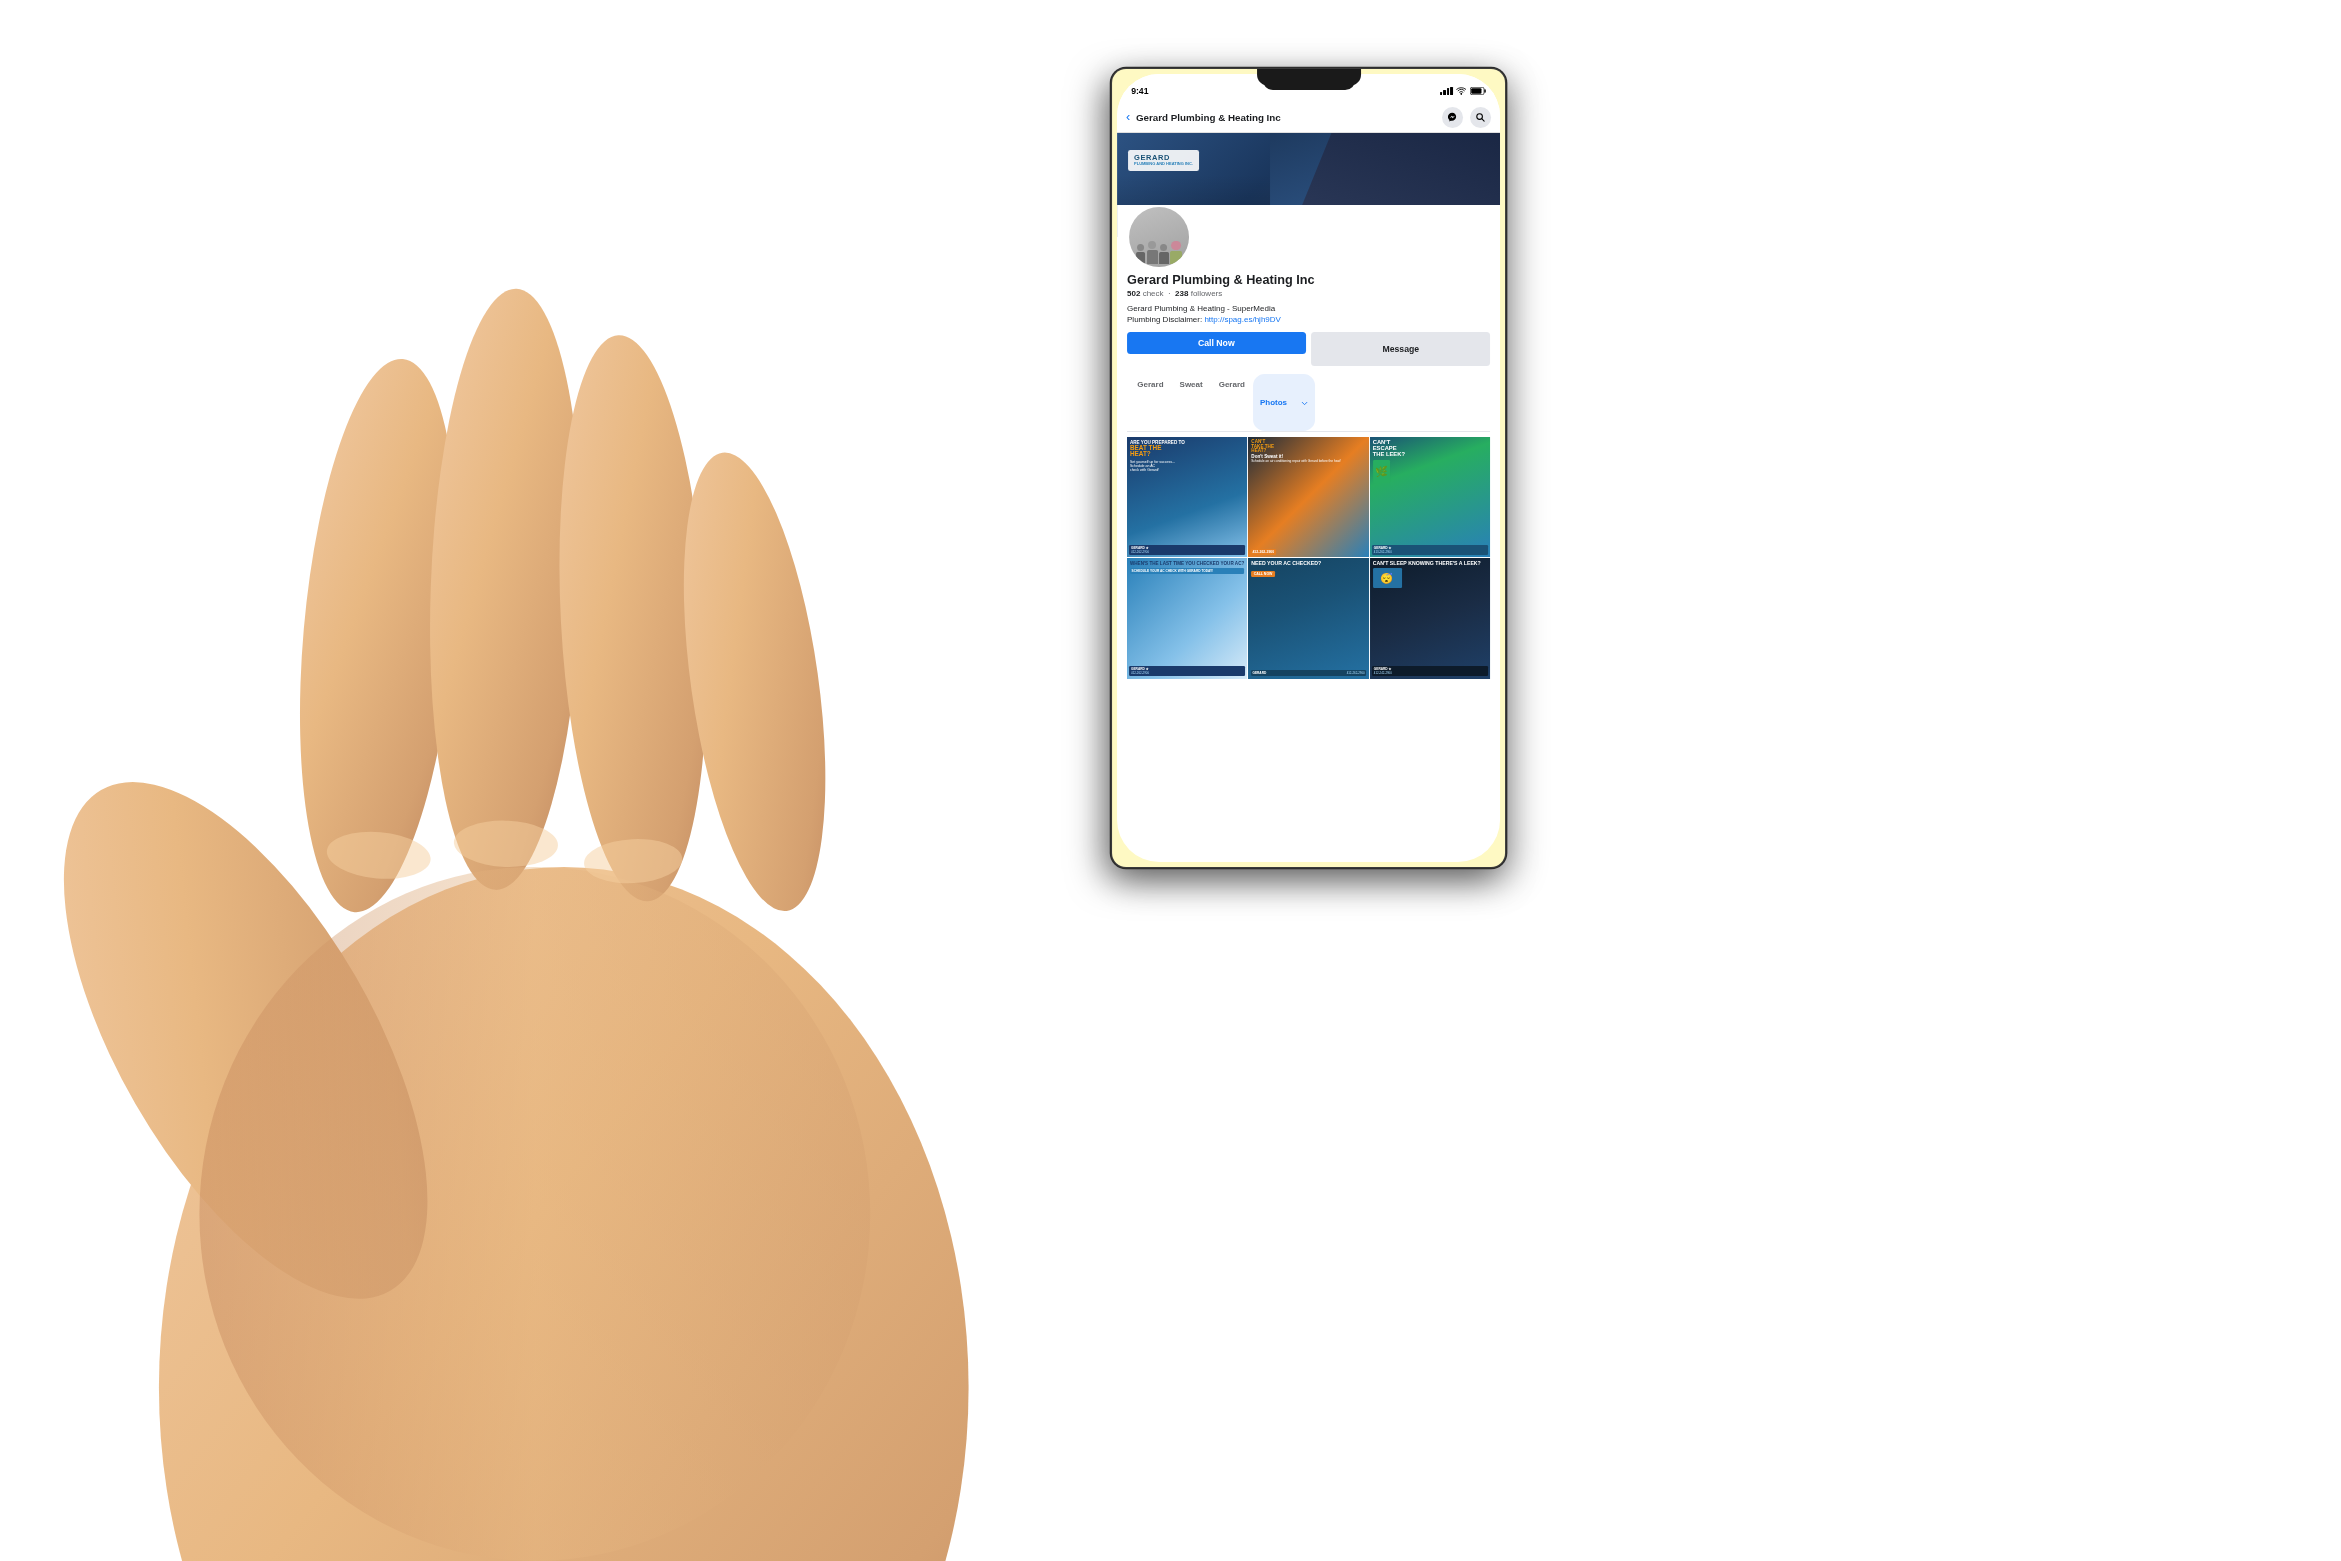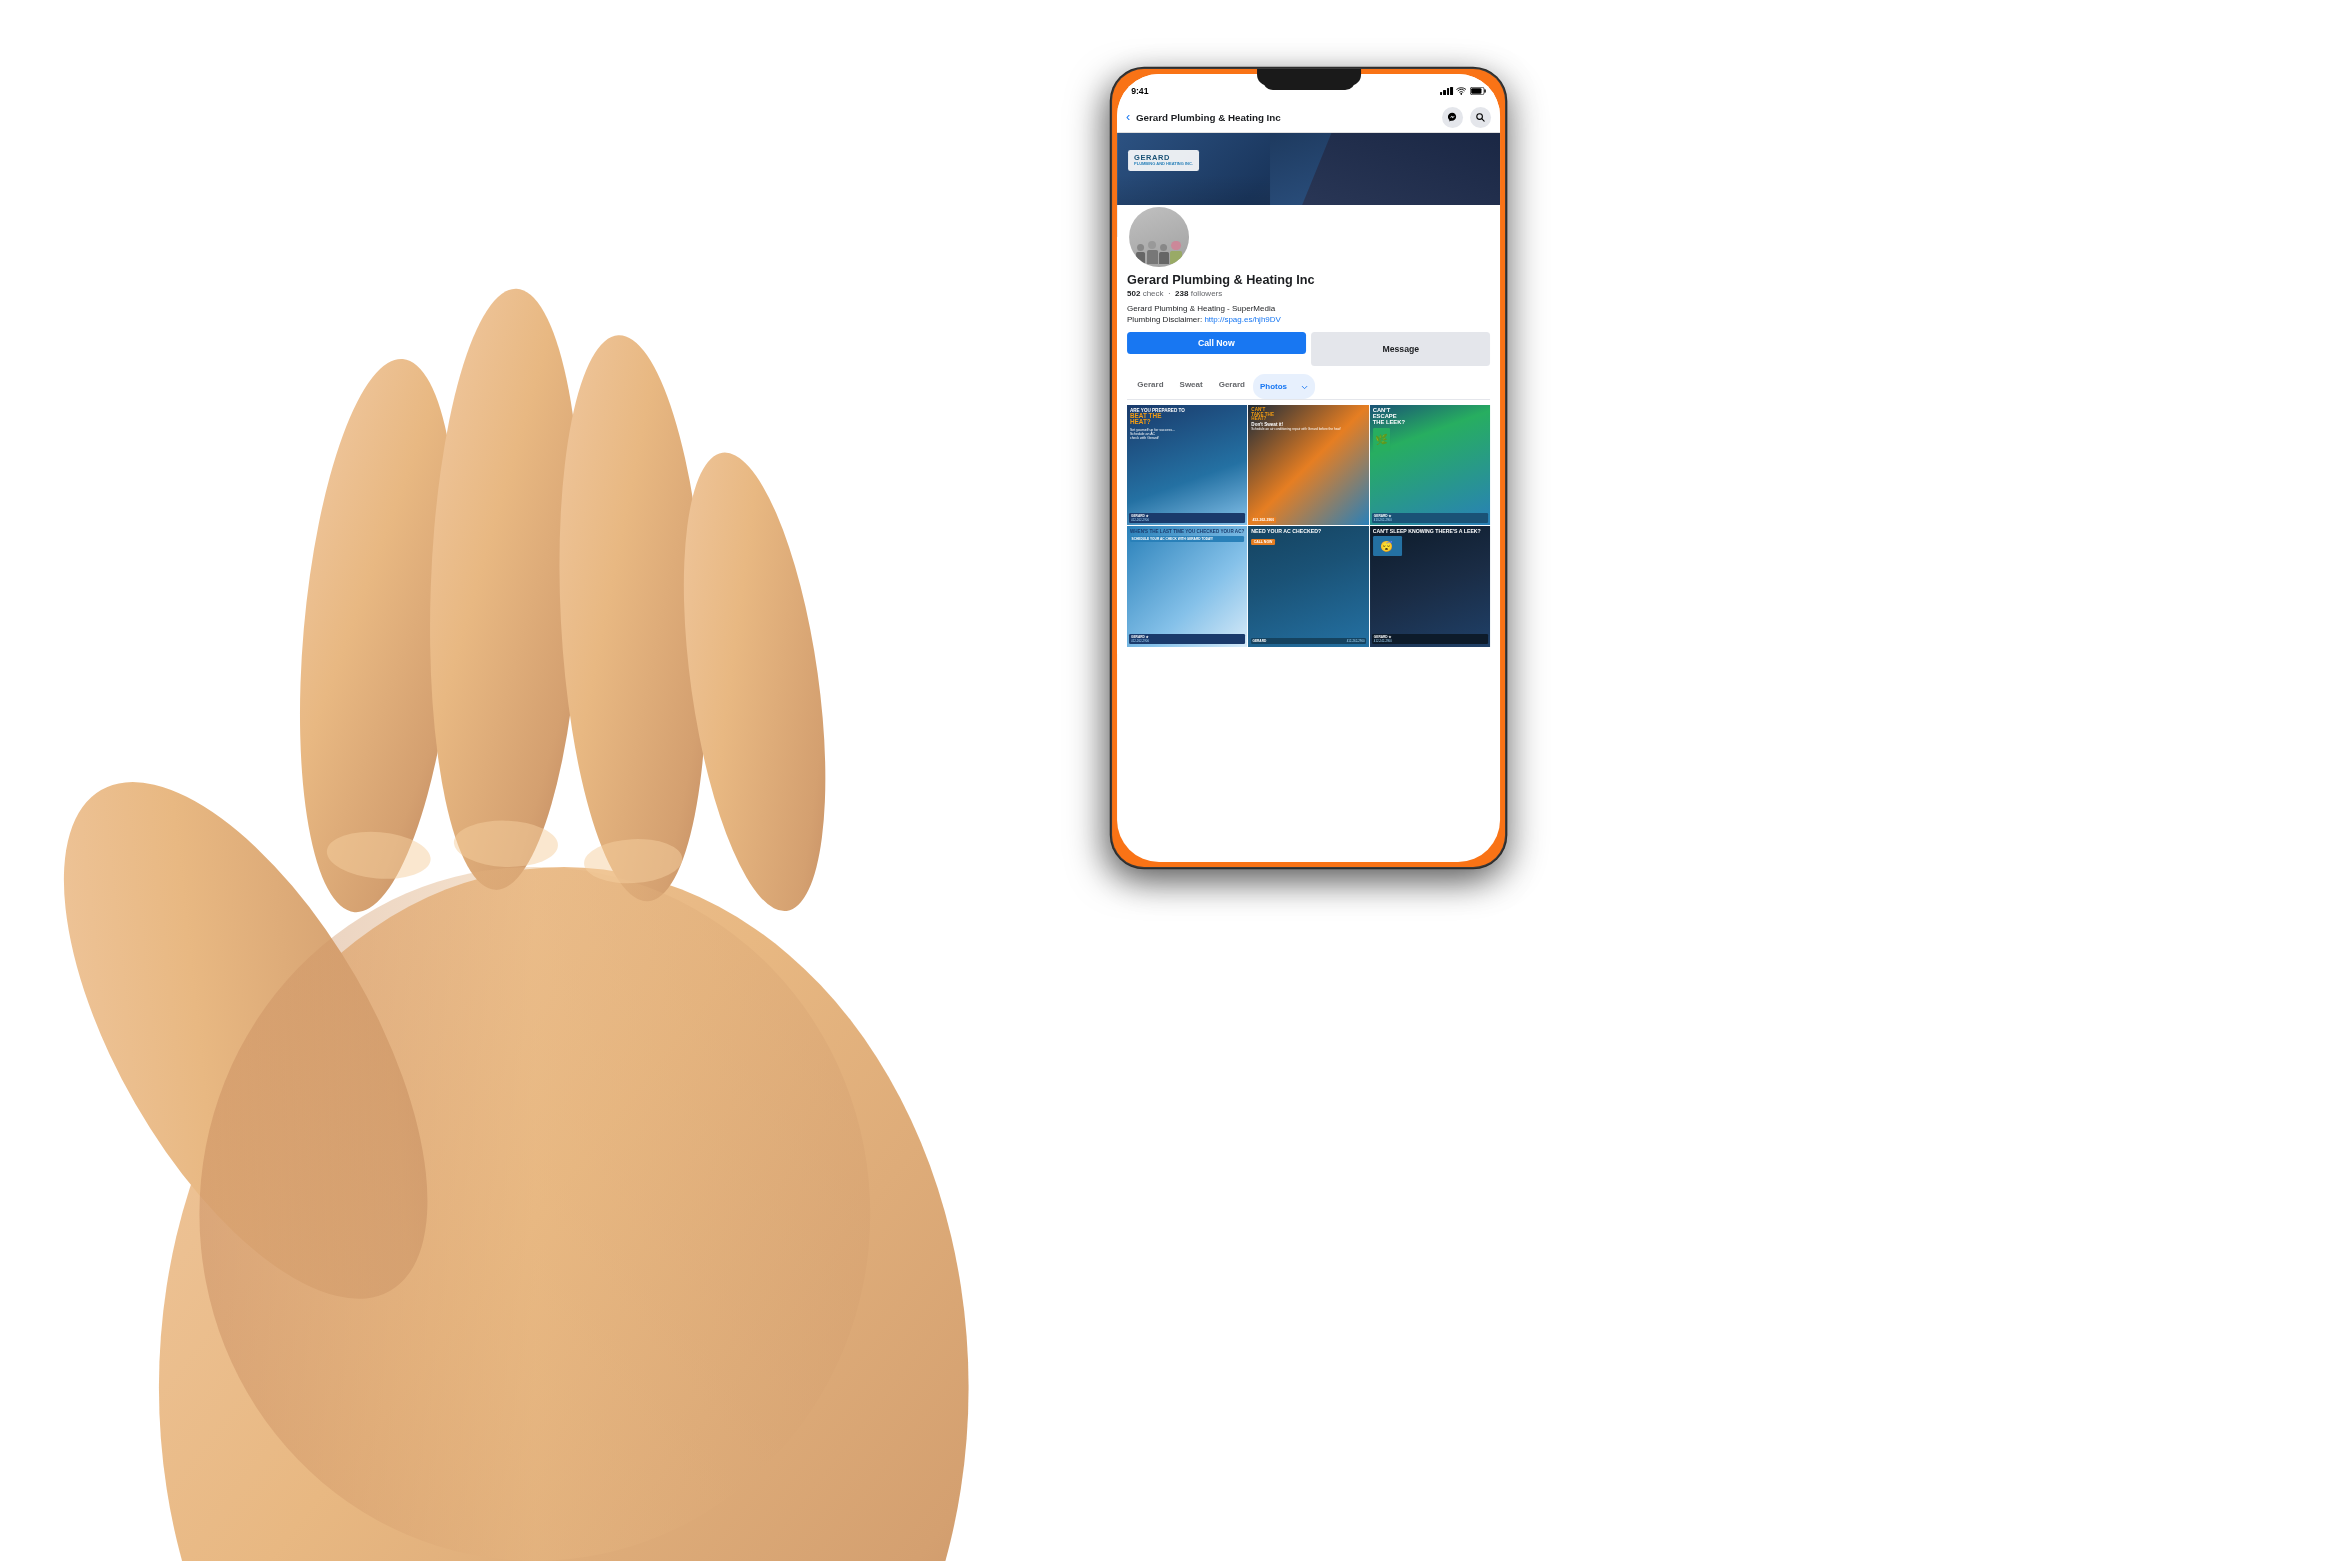--- a/index.html
+++ b/index.html
@@ -12,22 +12,22 @@
       align-items: center;
       justify-content: center;
       font-family: -apple-system, BlinkMacSystemFont, 'Segoe UI', sans-serif;
     }
 
     
     .phone-device {
       position: relative;
       width: 393px;
       height: 798px;
-      background: #f97316;
-      border-radius: 32px;
+      background: #fef9c3;
+      border-radius: 14px;
       box-shadow: 
         0 0 0 1.2px #3a3a3a,
         0 0 0 2.3px #2a2a2a,
         -8.7px 11.6px 35px rgba(0,0,0,0.5),
         8.7px 11.6px 35px rgba(0,0,0,0.3);
       overflow: hidden;
     }
 
     .phone-device::before {
       content: '';
@@ -305,21 +305,21 @@
       font-weight: 600;
       color: #65676b;
       cursor: pointer;
       position: relative;
     }
 
     .tab-photos {
       display: flex;
       align-items: flex-end;
       gap: 14px;
-      padding: 8px 7px;
+      padding: 24px 7px;
       background: #e7f0fd;
       border-radius: 11.6px;
       color: #1877f2;
       font-size: 8px;
       font-weight: 600;
       cursor: pointer;
     }
 
     
     .photos-grid {

